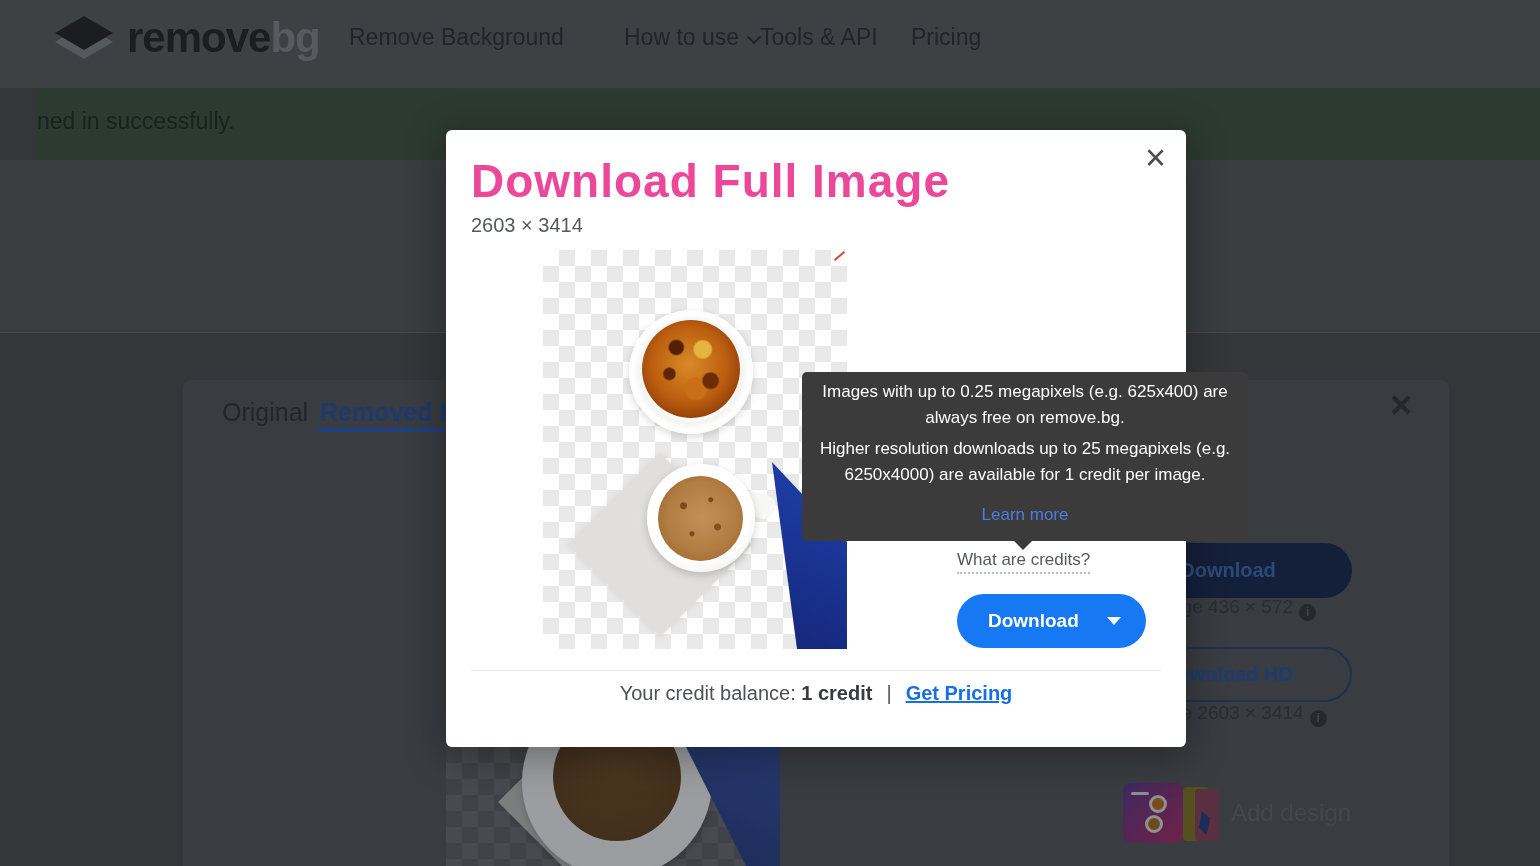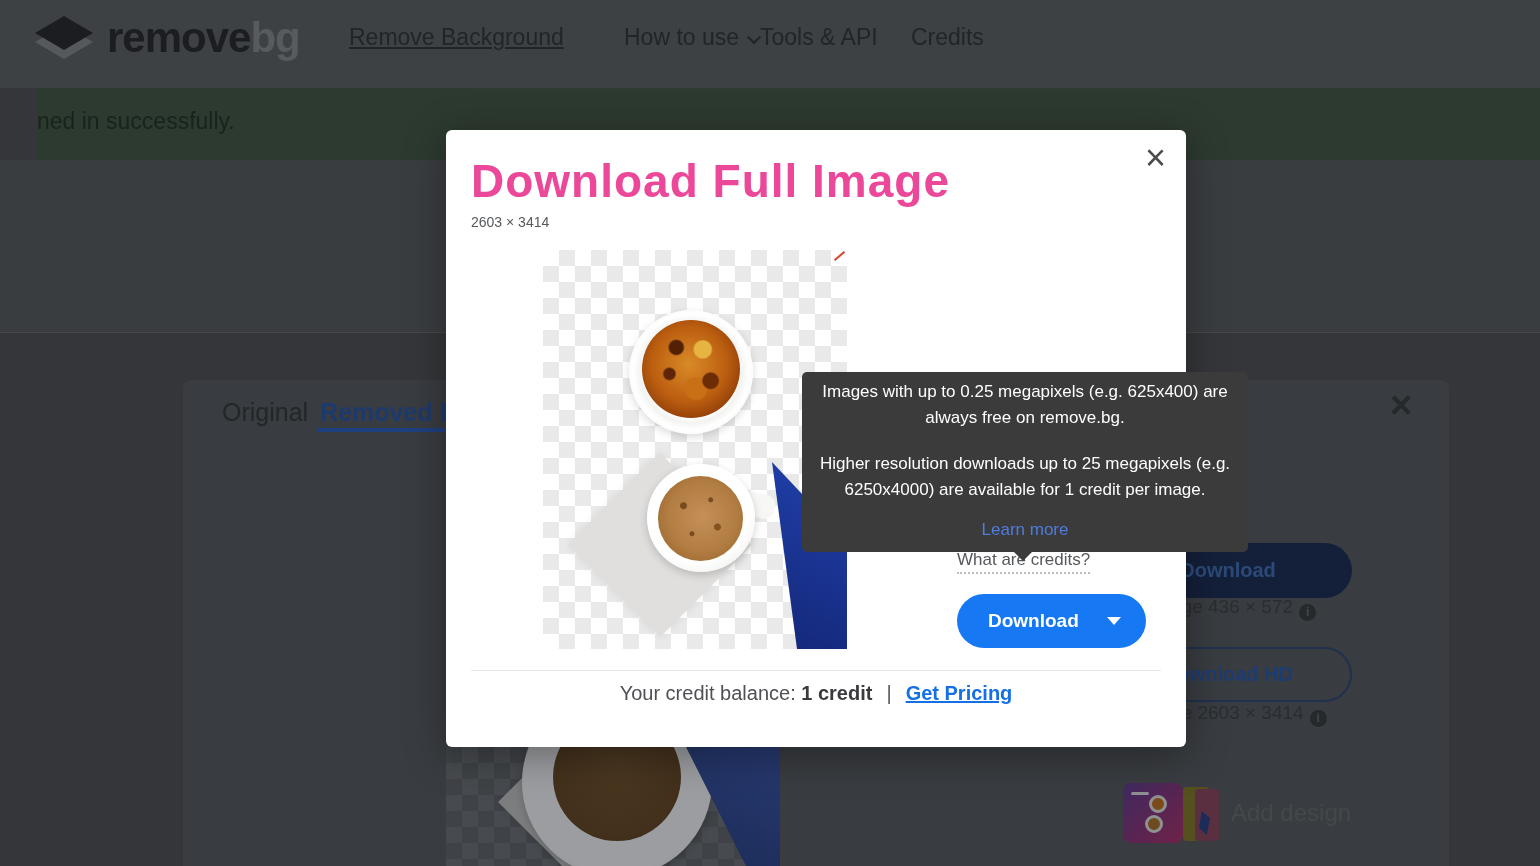--- a/index.html
+++ b/index.html
@@ -5,21 +5,21 @@
   * { margin:0; padding:0; box-sizing:border-box; }
   body { background:#222; }
   .screen {
     position:relative; width:1540px; height:866px; overflow:hidden;
     background:#343639; font-family:"Liberation Sans", sans-serif;
   }
   .abs { position:absolute; }
 
   
   .navbar { left:0; top:0; width:1540px; height:88px; background:#3e4144; z-index:1; }
-  .logo { left:35px; top:12px; height:52px; display:flex; align-items:center;text-align:right; }
+  .logo { left:55px; top:12px; height:52px; display:flex; align-items:center;text-align:right; }
   .logo-icon { position:relative; width:58px; height:50px; display:inline-block; }
   .diamond { position:absolute; left:0; width:58px; height:34px;
              clip-path:polygon(50% 0,100% 50%,50% 100%,0 50%); }
   .diamond.shadow { top:12px; background:#55595d; }
   .diamond.top { top:3px; background:#1b1d20; }
   .brand { margin-left:14px; font-size:42px; font-weight:bold; letter-spacing:-1px; color:#1b1d20; }
   .brand .bg-part { color:#575b5f; }
   .nav-item { top:24px; font-size:23px; color:#212428; white-space:nowrap; }
   .chevron-down { display:inline-block; width:10px; height:10px;
                   border-right:2px solid #212428; border-bottom:2px solid #212428;
@@ -90,21 +90,21 @@
   .ad-circ.c2 { left:22px; top:32px; width:18px; height:18px; background:#6e4a20; }
   .add-design-label { margin-left:12px; font-size:24px; color:#45484b; }
 
   
   .modal { left:446px; top:130px; width:740px; height:617px; background:#ffffff;
            border-radius:6px; z-index:10; box-shadow:0 8px 40px rgba(0,0,0,.35); }
   .modal-close { position:absolute; right:20px; top:6px; font-size:36px; color:#4c4c4c;
                  line-height:1.2; cursor:pointer; }
   .modal-title { position:absolute; left:25px; top:24px; font-size:46px; font-weight:bold;
                  letter-spacing:1px; color:#ec4899; }
-  .modal-dims { position:absolute; left:25px; top:84px; font-size:14px; color:#55585c; }
+  .modal-dims { position:absolute; left:25px; top:84px; font-size:20px; color:#55585c; }
 
   .preview { position:absolute; left:97px; top:120px; width:304px; height:399px; overflow:hidden;
              background-color:#fff;
              background-image:
                linear-gradient(45deg,#e9e9e9 25%,transparent 25%,transparent 75%,#e9e9e9 75%),
                linear-gradient(45deg,#e9e9e9 25%,transparent 25%,transparent 75%,#e9e9e9 75%);
              background-size:32px 32px; background-position:0 0,16px 16px; }
   .crop-mark { position:absolute; right:1px; top:5px; width:13px; height:2px; background:#d6452e;
                transform:rotate(-40deg); }
   .napkin { position:absolute; left:52px; top:230px; width:130px; height:130px;
@@ -148,43 +148,43 @@
   .credit-row { position:absolute; left:0; top:552px; width:740px; text-align:center;
                 font-size:20px; color:#4e5054; }
   .credit-bold { font-weight:bold; color:#3a3b3e; }
   .credit-sep { margin:0 14px; color:#55585c; }
   .get-credits { font-weight:bold; color:#1570e6; text-decoration:underline; cursor:pointer; }
 
   
   .tooltip { left:802px; top:372px; width:446px; min-height:169px; background:#3b3b3b;
              border-radius:5px; z-index:20; color:#fdfdfd; font-size:17px; line-height:26px;
              text-align:center; padding:7px 14px 9px 14px; }
-  .tooltip p + p { margin-top:20px; }
+  .tooltip p + p { margin-top:5px; }
   .tooltip-link { color:#4d7ce0; cursor:pointer; display:inline-block; margin-top:14px; }
   .tooltip-arrow { position:absolute; left:211px; bottom:-9px; width:0; height:0;
                    border-left:10px solid transparent; border-right:10px solid transparent;
                    border-top:10px solid #3b3b3b; }
 </style>
 </head>
 <body>
 
 <div class="screen">
 
   <header class="abs navbar">
     <div class="abs logo">
       <span class="logo-icon">
         <span class="diamond shadow"></span>
           <span class="diamond top"></span>
       </span>
       <span class="brand"><span>remove</span><span class="bg-part">bg</span></span>
     </div>
-    <div class="abs nav-item" style="left:349px;text-decoration:underline;">Remove Background</div>
+    <div class="abs nav-item" style="left:349px;">Remove Background</div>
     <div class="abs nav-item" style="left:624px;"><span>How to use</span><span class="chevron-down"></span></div>
     <div class="abs nav-item" style="left:760px;">Tools &amp; API</div>
-    <div class="abs nav-item" style="left:911px;">Credits</div>
+    <div class="abs nav-item" style="left:911px;">Pricing</div>
   </header>
 
   <div class="abs banner">
     <div class="abs banner-text">ned in successfully.</div>
   </div>
 
   <div class="abs hero"></div>
   <div class="abs content-bg"></div>
 
   <div class="abs card"></div>

